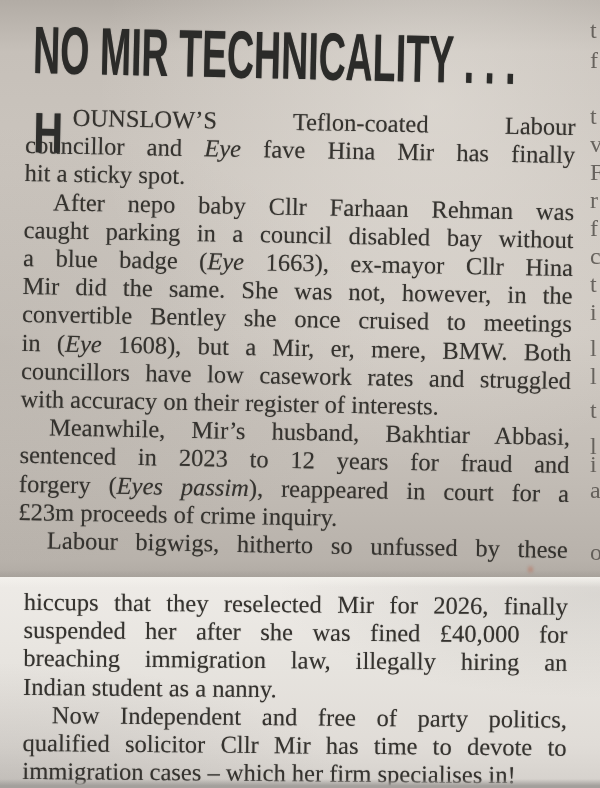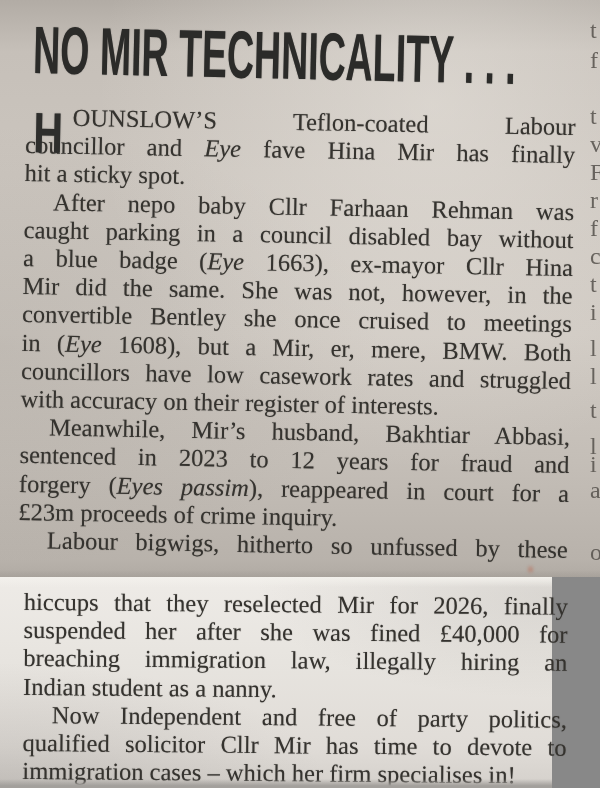--- a/index.html
+++ b/index.html
@@ -11,21 +11,21 @@
   
   #sec1{
     position:absolute;left:0;top:0;width:600px;height:577px;
     background:
       radial-gradient(ellipse at 72% 18%, rgba(240,236,230,.45), rgba(240,236,230,0) 55%),
       radial-gradient(ellipse at 0% 60%, rgba(110,106,100,.15), rgba(110,106,100,0) 45%),
       linear-gradient(180deg,#b2aca5 0%,#c6c0b9 9%,#cbc5be 30%,#cfc9c2 58%,#c4beb7 80%,#b8b2ab 97%,#b0aaa3 100%);
   }
   
   #sec2{
-    position:absolute;left:0;top:577px;width:552px;height:211px;
+    position:absolute;left:0;top:577px;width:600px;height:211px;
     background:
       radial-gradient(ellipse at 0% 100%, rgba(120,116,112,.22), rgba(120,116,112,0) 42%),
       radial-gradient(ellipse at 100% 8%, rgba(140,136,130,.20), rgba(140,136,130,0) 38%),
       linear-gradient(180deg,#eeebe7 0%,#e8e5e0 35%,#e0dcd7 80%,#d4d0cb 100%);
   }
   #sec2::before{ 
     content:"";position:absolute;left:0;top:0;width:100%;height:10px;
     background:linear-gradient(180deg,#f3f1ec, rgba(243,241,236,0));
   }
   #sec1::after{ 

